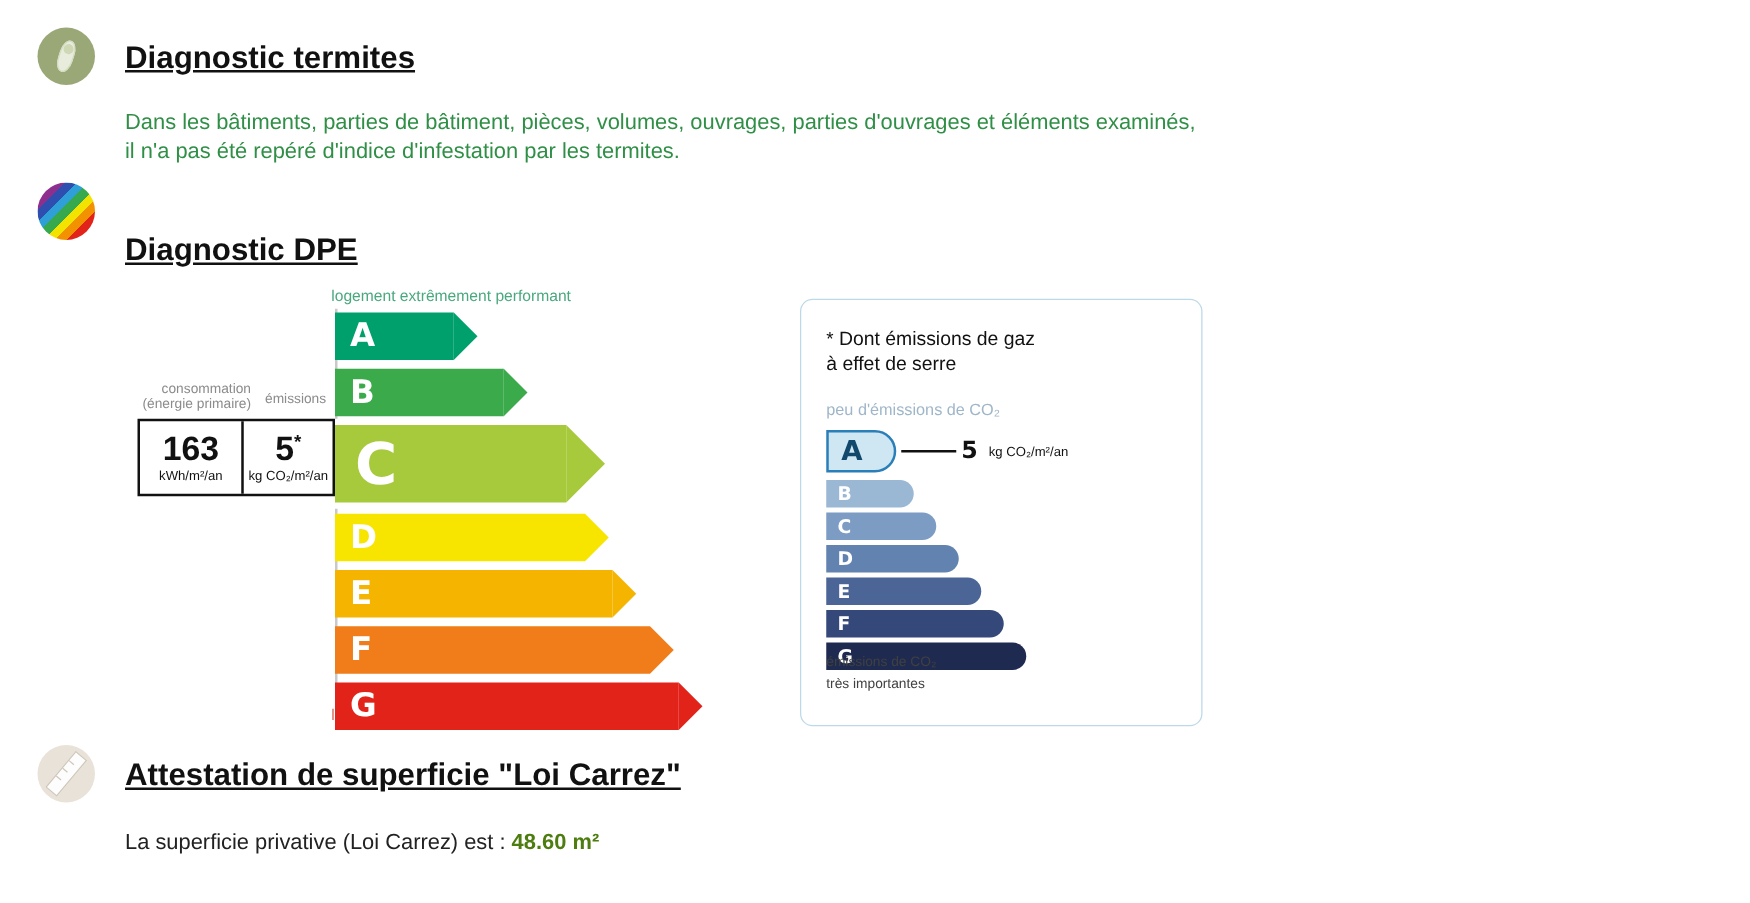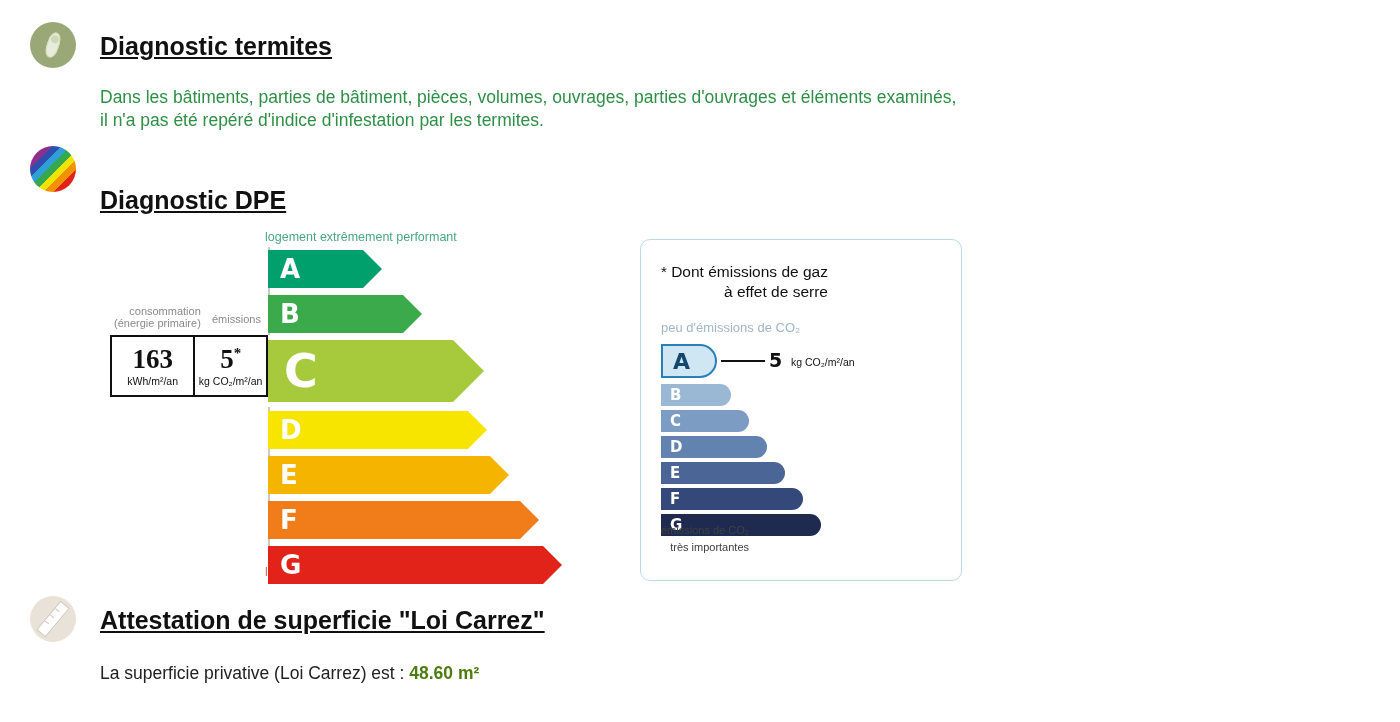--- a/index.html
+++ b/index.html
@@ -114,30 +114,30 @@
   
   .valbox{
     position:absolute;left:10px;top:118px;width:158px;height:62px;
     border:2px solid #111;background:#fff;display:flex;
     box-sizing:border-box;
   }
   .valbox .cell{
     flex:1;display:flex;flex-direction:column;align-items:center;justify-content:center;
   }
   .valbox .cell.left{border-right:2px solid #111;flex:1.15;}
-  .valbox .num{font-size:27px;font-weight:bold;line-height:26px;font-family:Liberation Serif, serif;}
+  .valbox .num{font-size:27px;font-weight:bold;line-height:26px;font-family:Liberation Sans, sans-serif;}
   .valbox .num sup{font-size:15px;}
   .valbox .unit{font-size:10.5px;margin-top:3px;white-space:nowrap;}
   .hdr-left{position:absolute;left:14px;top:88px;font-size:11px;color:#8b8b8b;line-height:12px;text-align:right;}
   .hdr-right{position:absolute;left:112px;top:96px;font-size:11px;color:#8b8b8b;}
 
   
   .co2{
     position:absolute;left:540px;top:22px;width:320px;height:340px;
-    border:1px solid #bcd9ea;border-radius:10px;background:#fff;text-align:right;
+    border:1px solid #bcd9ea;border-radius:10px;background:#fff;
   }
   .co2 .note{position:absolute;left:20px;top:22px;font-size:15.5px;line-height:20px;color:#111;}
   .co2 .note .star{font-size:15px;}
   .co2 .sub-top{position:absolute;left:20px;top:80px;font-size:13px;color:#9fb6c9;}
   .co2 .sub-bot{position:absolute;left:20px;top:282px;font-size:11px;color:#404040;line-height:17px;}
 
   .co2bars{position:absolute;left:20px;top:104px;width:280px;}
   .co2row{position:relative;height:22px;margin-bottom:4px;}
   .co2row .bar2{
     height:22px;border-radius:0 11px 11px 0;display:flex;align-items:center;

